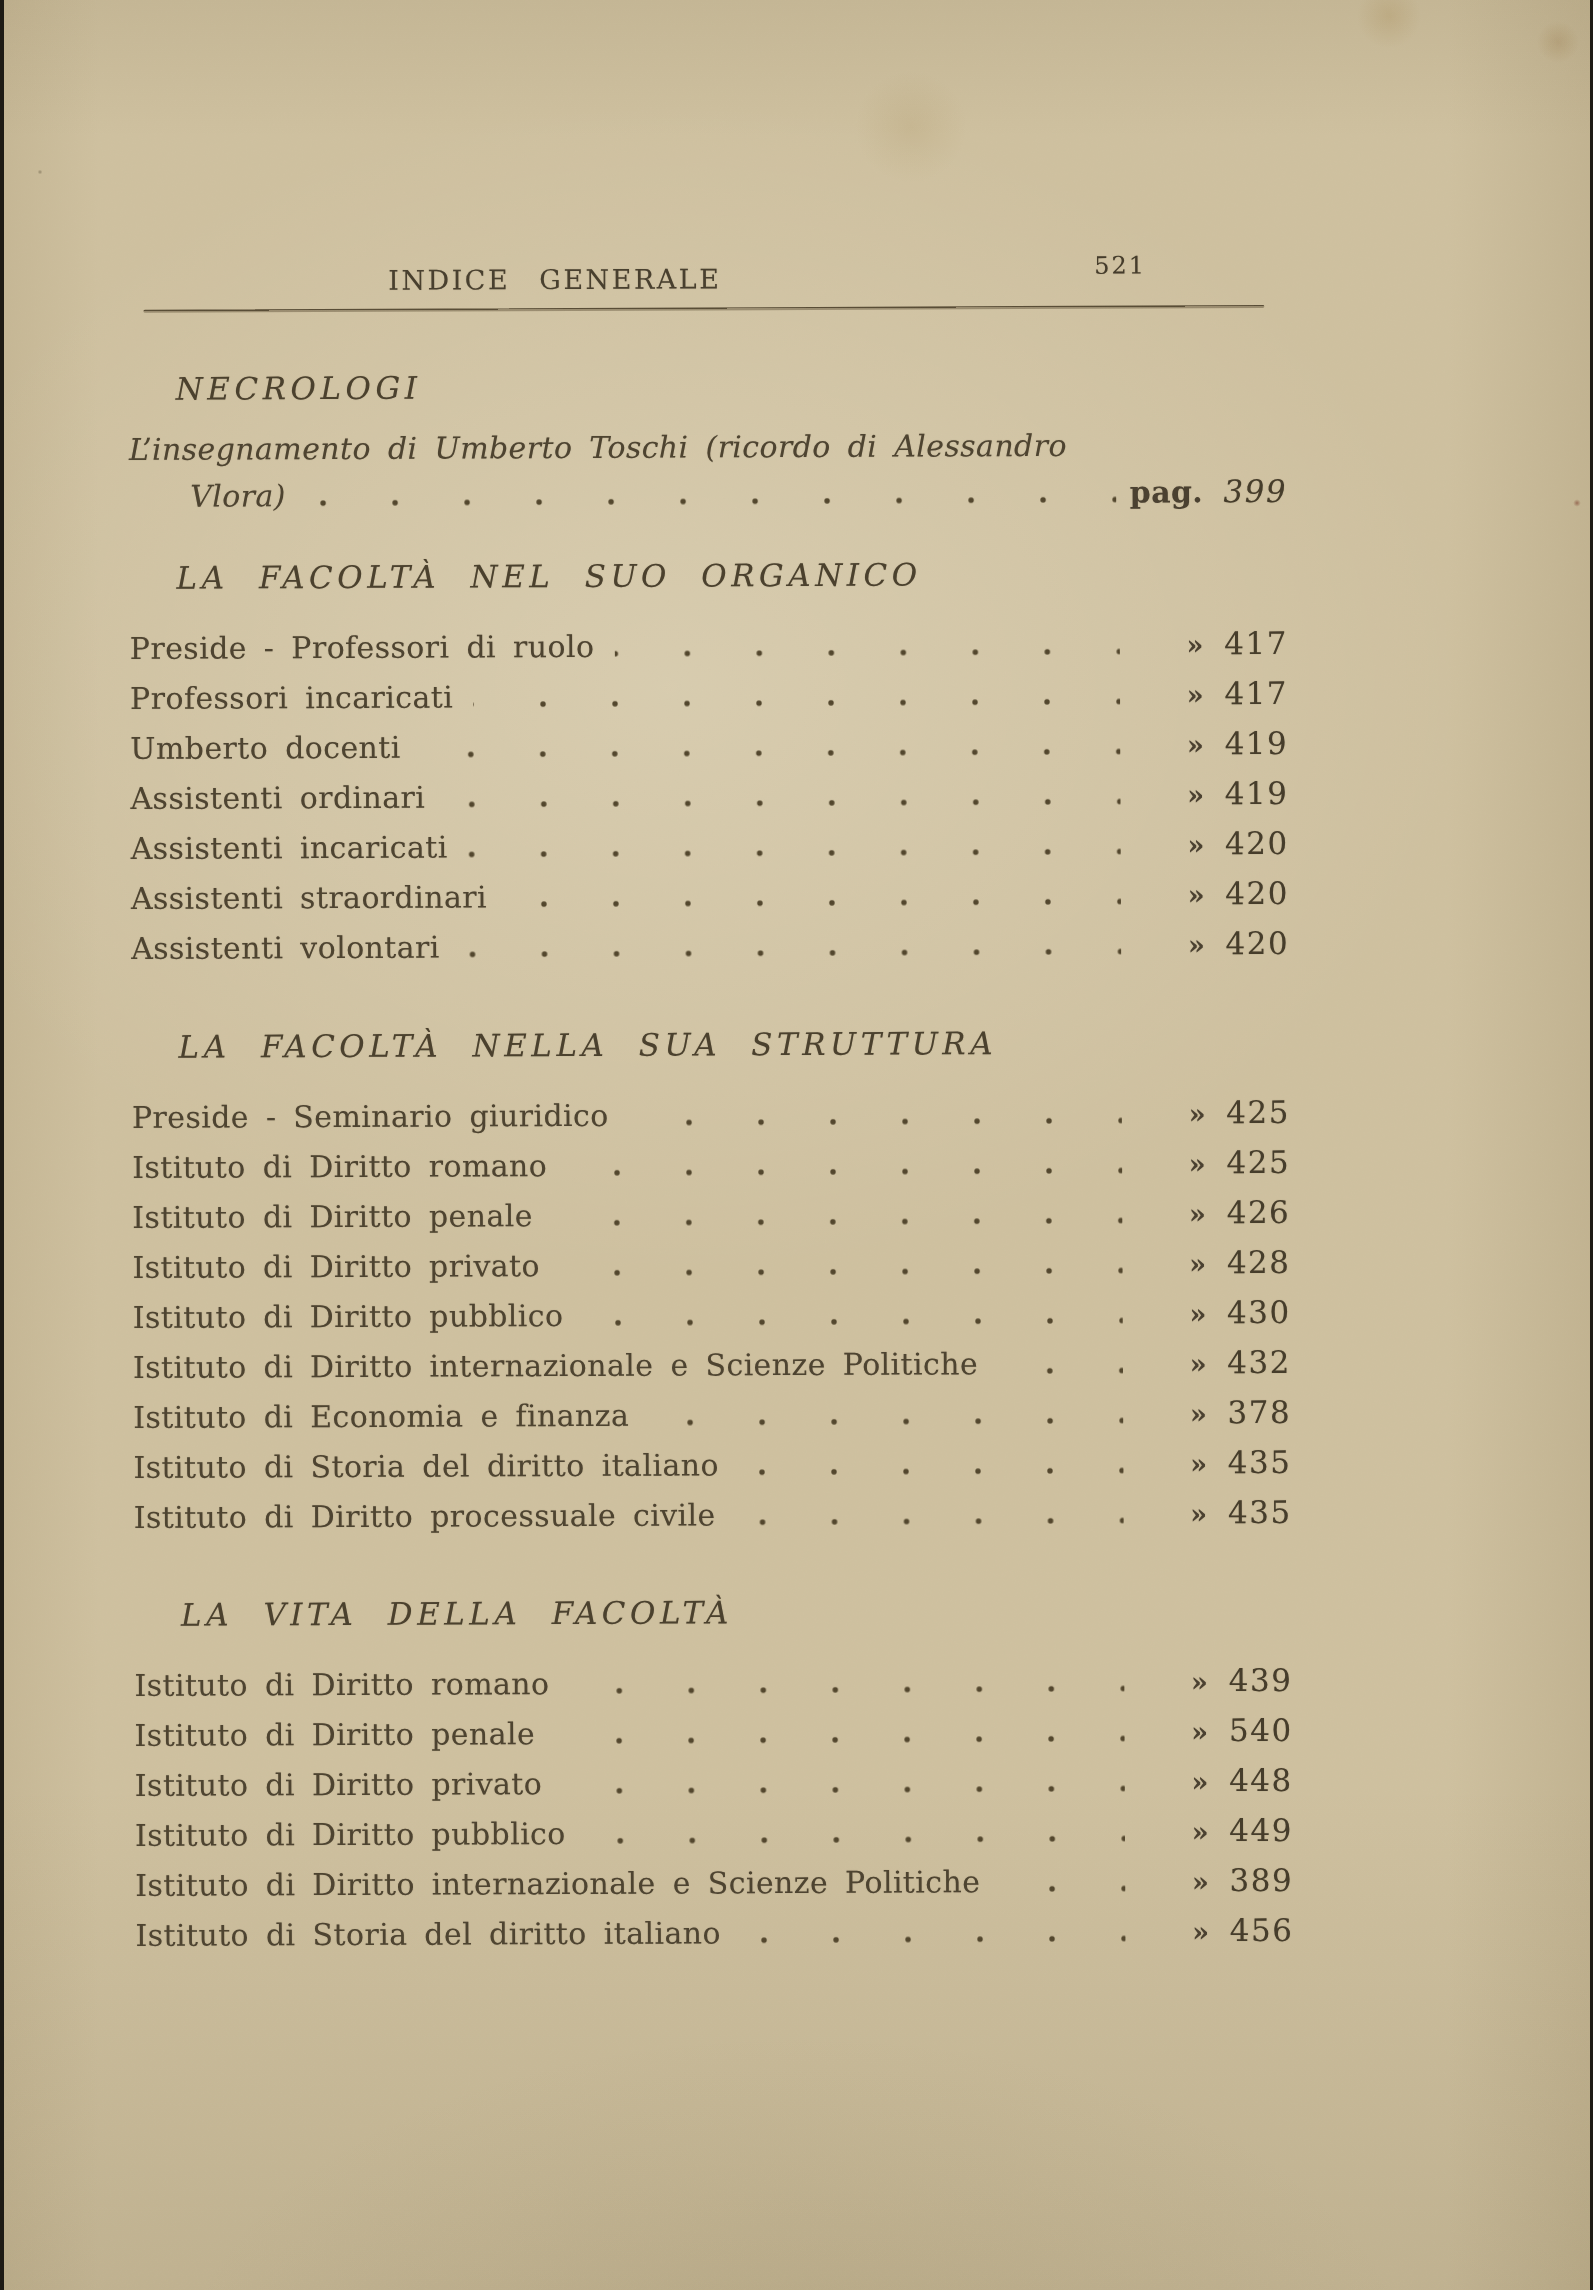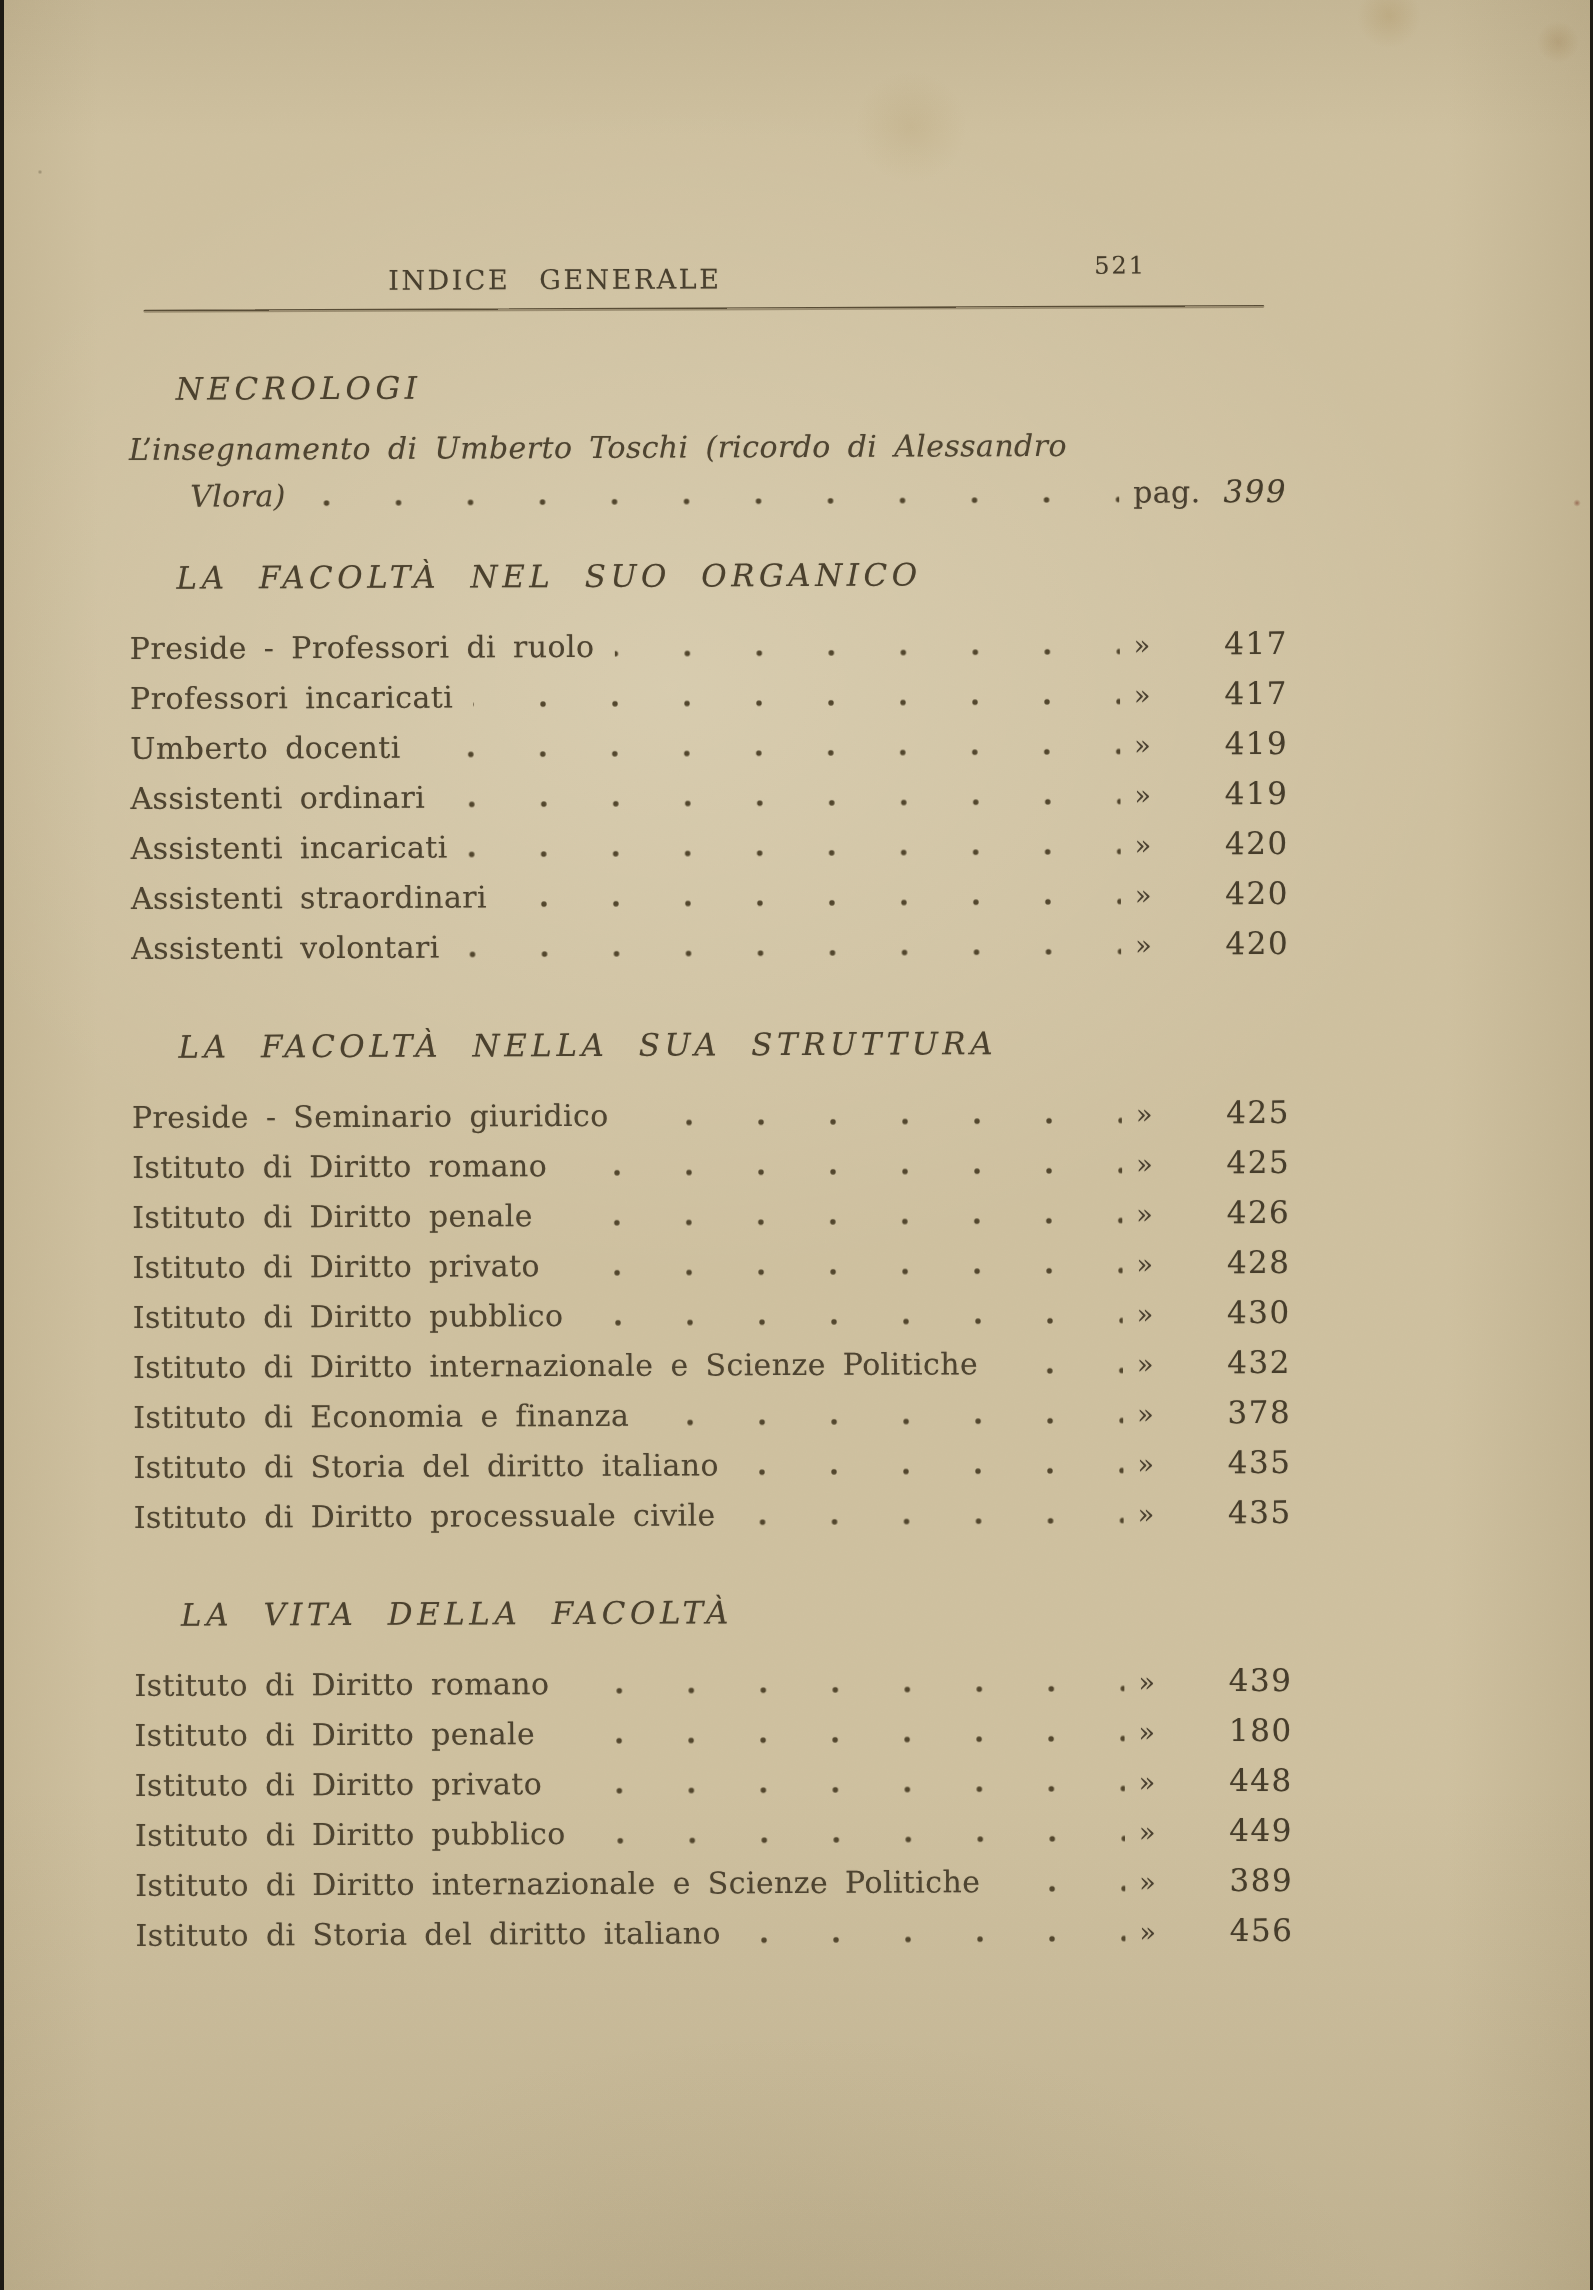--- a/index.html
+++ b/index.html
@@ -69,22 +69,22 @@
   .toc-leader{
     flex:1 1 auto;align-self:baseline;
     height:6px;margin:0 14px 0 20px;
     background-image:radial-gradient(circle at 3px 3px, #52462d 2.1px, rgba(82,70,45,0) 3.4px);
     background-size:72px 6px;
     background-repeat:repeat-x;
     background-position:right 4px bottom 0;
     min-width:0;
   }
   .toc-ref{
-    flex:0 0 70px;text-align:left;
-    font-style:normal;font-size:27px;color:#4a4030;
+    flex:0 0 70px;text-align:right;
+    font-style:normal;font-size:27px;color:#4a4030;font-weight:bold;
   }
   .toc-ref.pag{font-size:30px;}
   .toc-page{
     flex:0 0 84px;text-align:right;
     font-size:31px;letter-spacing:1.5px;color:#453c2a;
   }
   .paper-texture{position:absolute;inset:0;pointer-events:none;opacity:0.5;}
 </style>
 </head>
 <body>
@@ -214,21 +214,21 @@
           <div class="toc-row">
             <span class="toc-label">Istituto di Diritto romano</span>
             <span class="toc-leader"></span>
             <span class="toc-ref">»</span>
             <span class="toc-page">439</span>
           </div>
           <div class="toc-row">
             <span class="toc-label">Istituto di Diritto penale</span>
             <span class="toc-leader"></span>
             <span class="toc-ref">»</span>
-            <span class="toc-page">180</span>
+            <span class="toc-page">540</span>
           </div>
           <div class="toc-row">
             <span class="toc-label">Istituto di Diritto privato</span>
             <span class="toc-leader"></span>
             <span class="toc-ref">»</span>
             <span class="toc-page">448</span>
           </div>
           <div class="toc-row">
             <span class="toc-label">Istituto di Diritto pubblico</span>
             <span class="toc-leader"></span>

